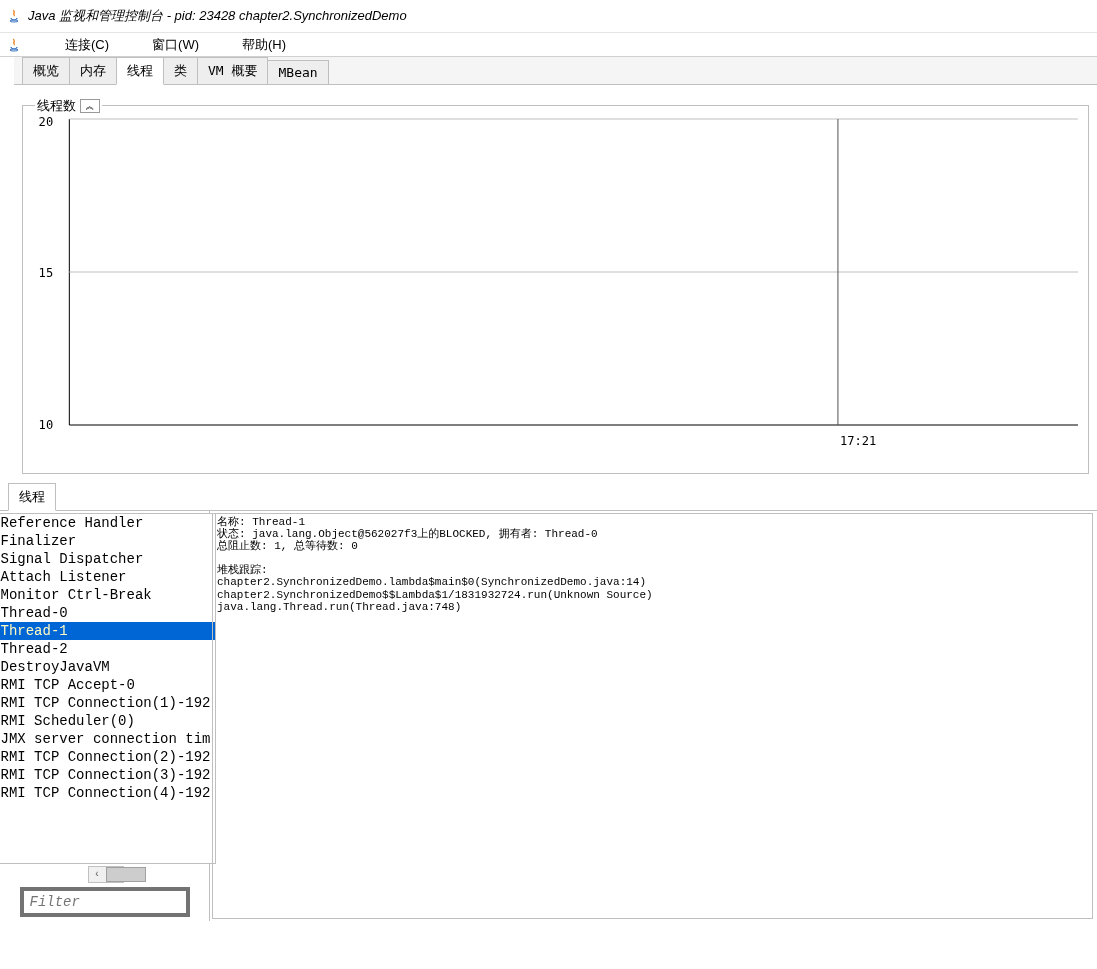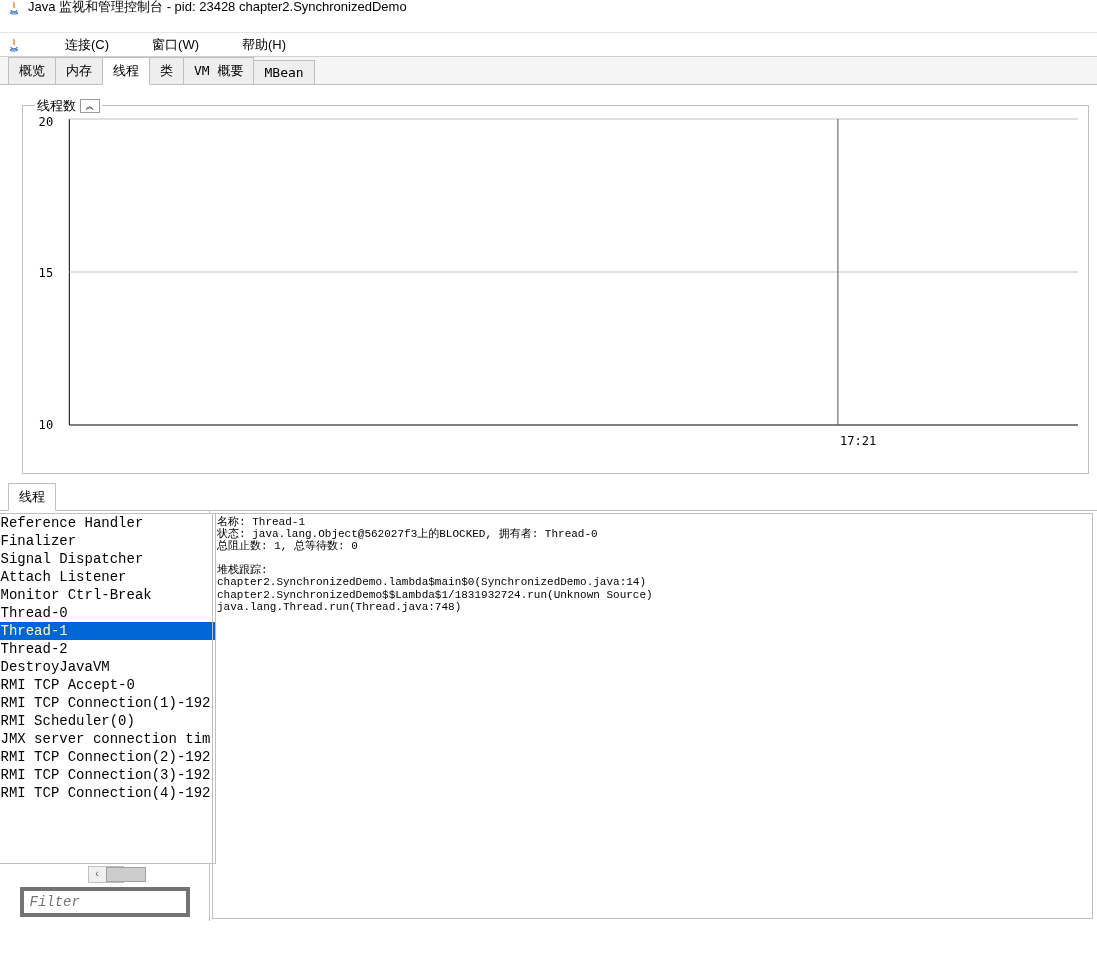--- a/index.html
+++ b/index.html
@@ -6,25 +6,26 @@
   body {
     margin: 0;
     font-family: "Microsoft YaHei", "SimSun", sans-serif;
     font-size: 13px;
     background: #fff;
     color: #000;
     overflow: hidden;
   }
   .titlebar {
     display: flex;
-    align-items: flex-end;
+    align-items: center;
     padding: 16px 6px;
     background: #fff;
     border-bottom: 1px solid #e5e5e5;
     height: 24px;
+    font-style: italic;
   }
   .java-icon {
     width: 16px; height: 16px;
     margin-right: 6px;
     display: inline-flex; align-items: center; justify-content: center;
   }
   .java-icon svg { width: 16px; height: 16px; }
   .menubar {
     display: flex;
     align-items: center;
@@ -41,20 +42,21 @@
   }
   .tabbar {
     display: flex;
     align-items: flex-end;
     padding: 4px 24px 0 8px;
     background: #f5f5f5;
     border-bottom: 1px solid #bfbfbf;
     height: 28px;
     gap: 0;
     font-family: "SimSun", monospace;
+    margin-left: 14px;
   }
   .tab {
     padding: 4px 10px;
     background: #eee;
     border: 1px solid #bfbfbf;
     border-bottom: none;
     margin-right: -1px;
     cursor: default;
     position: relative;
   }

